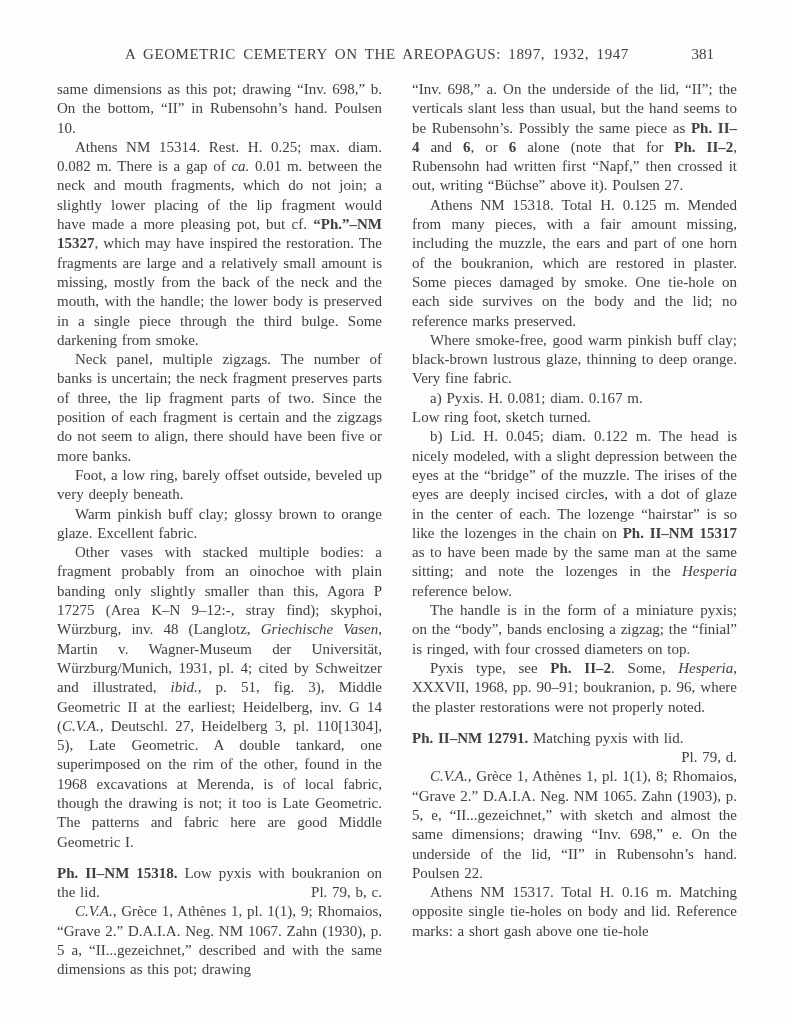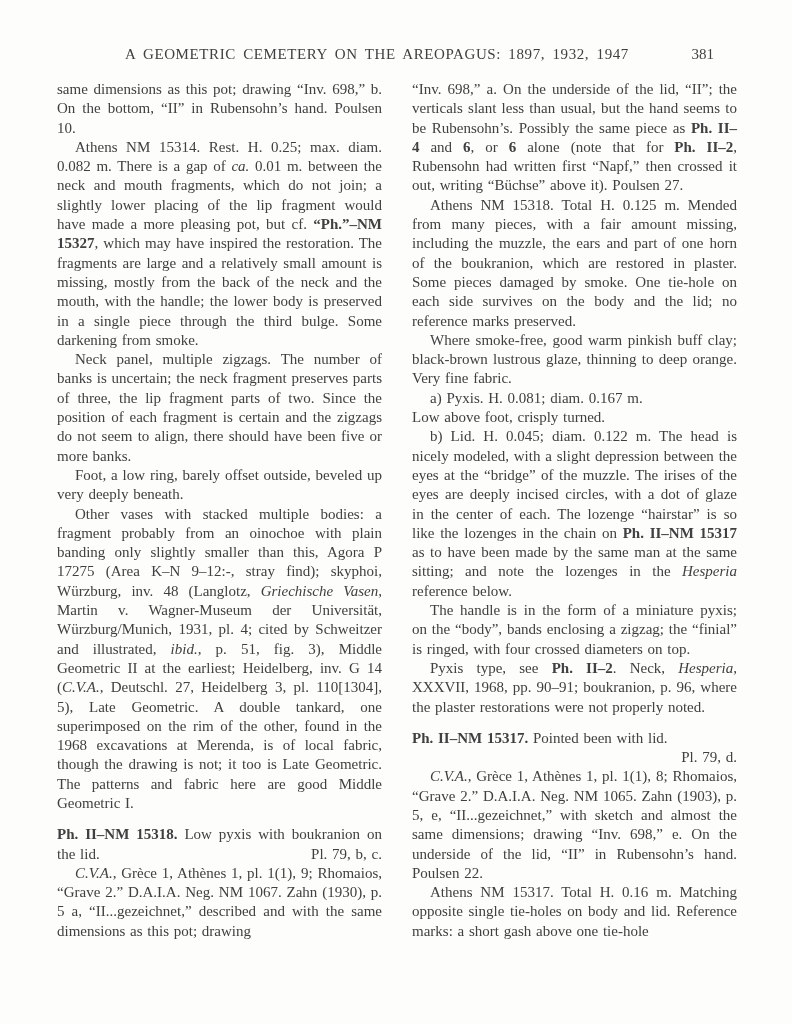--- a/index.html
+++ b/index.html
@@ -77,32 +77,33 @@
   <div class="running-head">
     <div class="running-title">A GEOMETRIC CEMETERY ON THE AREOPAGUS: 1897, 1932, 1947</div>
     <div class="page-number">381</div>
   </div>
   <div class="columns">
     <div class="column">
         <p class="para"><span class="run-regular">same dimensions as this pot; drawing “Inv. 698,” b.  On the bottom, “II” in Rubensohn’s hand.  Poulsen 10.</span></p>
         <p class="para indent"><span class="run-regular">Athens NM 15314.  Rest. H. 0.25; max. diam. 0.082 m.  There is a gap of </span><span class="run-italic">ca.</span><span class="run-regular"> 0.01 m. between the neck and mouth fragments, which do not join; a slightly lower placing of the lip fragment would have made a more pleasing pot, but cf. </span><span class="run-bold">“Ph.”–NM 15327</span><span class="run-regular">, which may have inspired the restoration.  The fragments are large and a relatively small amount is missing, mostly from the back of the neck and the mouth, with the handle; the lower body is preserved in a single piece through the third bulge.  Some darkening from smoke.</span></p>
         <p class="para indent"><span class="run-regular">Neck panel, multiple zigzags.  The number of banks is uncertain; the neck fragment preserves parts of three, the lip fragment parts of two.  Since the position of each fragment is certain and the zigzags do not seem to align, there should have been five or more banks.</span></p>
         <p class="para indent"><span class="run-regular">Foot, a low ring, barely offset outside, beveled up very deeply beneath.</span></p>
+        <p class="para indent"><span class="run-regular">Warm pinkish buff clay; glossy brown to orange glaze.  Excellent fabric.</span></p>
         <p class="para indent"><span class="run-regular">Other vases with stacked multiple bodies:  a fragment probably from an oinochoe with plain banding only slightly smaller than this, Agora P 17275 (Area K–N 9–12:-, stray find); skyphoi, Würzburg, inv. 48 (Langlotz, </span><span class="run-italic">Griechische Vasen</span><span class="run-regular">, Martin v. Wagner-Museum der Universität, Würzburg/Munich, 1931, pl. 4; cited by Schweitzer and illustrated, </span><span class="run-italic">ibid.</span><span class="run-regular">, p. 51, fig. 3), Middle Geometric II at the earliest; Heidelberg, inv. G 14 (</span><span class="run-italic">C.V.A.</span><span class="run-regular">, Deutschl. 27, Heidelberg 3, pl. 110[1304], 5), Late Geometric.  A double tankard, one superimposed on the rim of the other, found in the 1968 excavations at Merenda, is of local fabric, though the drawing is not; it too is Late Geometric.  The patterns and fabric here are good Middle Geometric I.</span></p>
         <p class="para space-before"><span class="run-bold">Ph. II–NM 15318.</span><span class="run-regular">  Low pyxis with boukranion on the lid.</span><span class="plate-ref">Pl. 79, b, c.</span></p>
         <p class="para indent"><span class="run-italic">C.V.A.</span><span class="run-regular">, Grèce 1, Athènes 1, pl. 1(1), 9; Rhomaios, “Grave 2.”  D.A.I.A. Neg. NM 1067.  Zahn (1930), p. 5 a, “II...gezeichnet,” described and with the same dimensions as this pot; drawing</span></p>
       </div>
     <div class="column">
         <p class="para"><span class="run-regular">“Inv. 698,” a.  On the underside of the lid, “II”; the verticals slant less than usual, but the hand seems to be Rubensohn’s.  Possibly the same piece as </span><span class="run-bold">Ph. II–4</span><span class="run-regular"> and </span><span class="run-bold">6</span><span class="run-regular">, or </span><span class="run-bold">6</span><span class="run-regular"> alone (note that for </span><span class="run-bold">Ph. II–2</span><span class="run-regular">, Rubensohn had written first “Napf,” then crossed it out, writing “Büchse” above it).  Poulsen 27.</span></p>
         <p class="para indent"><span class="run-regular">Athens NM 15318.  Total H. 0.125 m.  Mended from many pieces, with a fair amount missing, including the muzzle, the ears and part of one horn of the boukranion, which are restored in plaster.  Some pieces damaged by smoke.  One tie-hole on each side survives on the body and the lid; no reference marks preserved.</span></p>
         <p class="para indent"><span class="run-regular">Where smoke-free, good warm pinkish buff clay; black-brown lustrous glaze, thinning to deep orange.  Very fine fabric.</span></p>
         <p class="para indent"><span class="run-regular">a) Pyxis.  H. 0.081; diam. 0.167 m.</span></p>
-        <p class="para"><span class="run-regular">Low above foot, crisply turned.</span></p>
+        <p class="para"><span class="run-regular">Low ring foot, sketch turned.</span></p>
         <p class="para indent"><span class="run-regular">b) Lid.  H. 0.045; diam. 0.122 m.  The head is nicely modeled, with a slight depression between the eyes at the “bridge” of the muzzle.  The irises of the eyes are deeply incised circles, with a dot of glaze in the center of each.  The lozenge “hairstar” is so like the lozenges in the chain on </span><span class="run-bold">Ph. II–NM 15317</span><span class="run-regular"> as to have been made by the same man at the same sitting; and note the lozenges in the </span><span class="run-italic">Hesperia</span><span class="run-regular"> reference below.</span></p>
         <p class="para indent"><span class="run-regular">The handle is in the form of a miniature pyxis; on the “body”, bands enclosing a zigzag; the “finial” is ringed, with four crossed diameters on top.</span></p>
-        <p class="para indent"><span class="run-regular">Pyxis type, see </span><span class="run-bold">Ph. II–2</span><span class="run-regular">.  Neck, </span><span class="run-italic">Hesperia</span><span class="run-regular">, XXXVII, 1968, pp. 90–91; boukranion, p. 96, where the plaster restorations were not properly noted.</span></p>
-        <p class="para space-before"><span class="run-bold">Ph. II–NM 15317.</span><span class="run-regular">  Pointed been with lid.</span></p>
+        <p class="para indent"><span class="run-regular">Pyxis type, see </span><span class="run-bold">Ph. II–2</span><span class="run-regular">.  Some, </span><span class="run-italic">Hesperia</span><span class="run-regular">, XXXVII, 1968, pp. 90–91; boukranion, p. 96, where the plaster restorations were not properly noted.</span></p>
+        <p class="para space-before"><span class="run-bold">Ph. II–NM 12791.</span><span class="run-regular">  Matching pyxis with lid.</span></p>
         <p class="para align-right"><span class="run-regular">Pl. 79, d.</span></p>
         <p class="para indent"><span class="run-italic">C.V.A.</span><span class="run-regular">, Grèce 1, Athènes 1, pl. 1(1), 8; Rhomaios, “Grave 2.”  D.A.I.A. Neg. NM 1065.  Zahn (1903), p. 5, e, “II...gezeichnet,” with sketch and almost the same dimensions; drawing “Inv. 698,” e.  On the underside of the lid, “II” in Rubensohn’s hand.  Poulsen 22.</span></p>
         <p class="para indent"><span class="run-regular">Athens NM 15317.  Total H. 0.16 m.  Matching opposite single tie-holes on body and lid.  Reference marks:  a short gash above one tie-hole</span></p>
       </div>
   </div>
 </div>
 
 </body></html>

